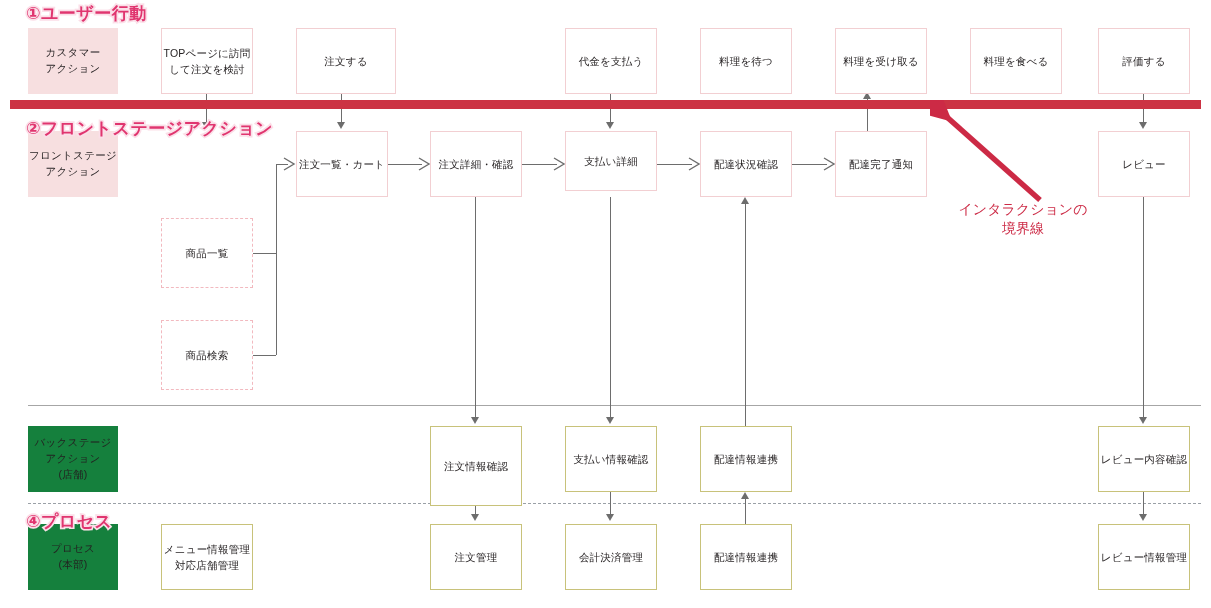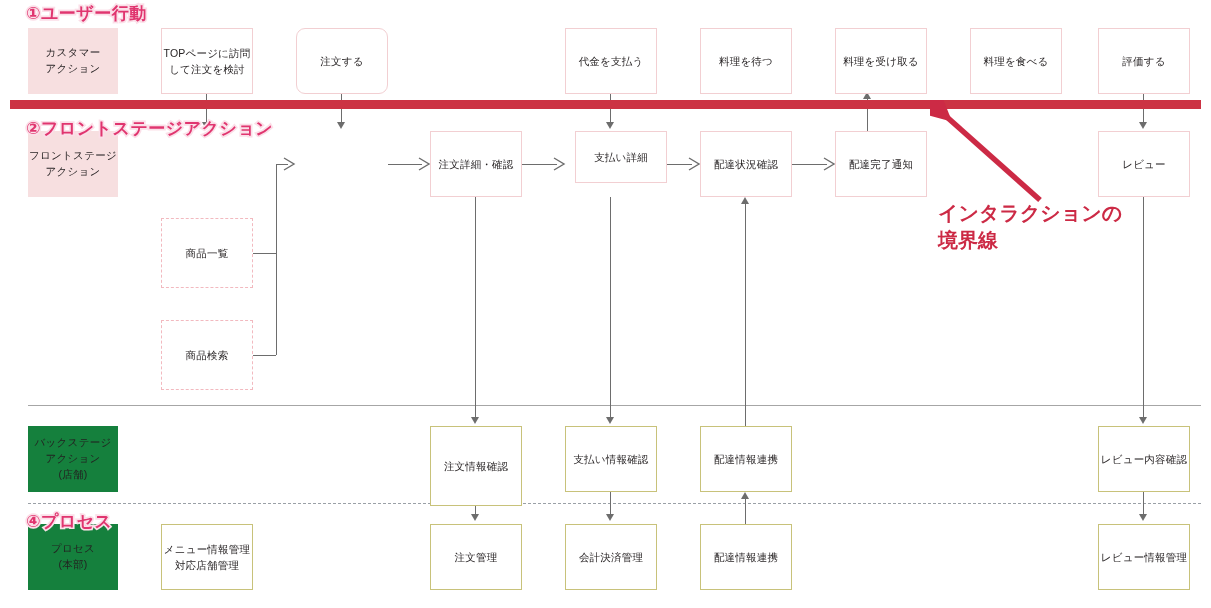--- a/index.html
+++ b/index.html
@@ -74,24 +74,24 @@
 
   
   .chev{position:absolute;z-index:16;}
   .chev svg{display:block;}
 
   
   #annotation-arrow{position:absolute;z-index:50;}
   .annot-text{
     position:absolute;
     color:#cc2a45;
-    font-weight:bold;
-    font-size:20px;
+    font-weight:normal;
+    font-size:14px;
     line-height:1.35;
-    text-align:left;
+    text-align:center;
     white-space:nowrap;
     z-index:50;
   }
 </style>
 </head>
 <body>
 
 <div id="canvas">
 
   <div class="band-title" style="left:26px;top:2px;">①ユーザー行動</div>
@@ -130,43 +130,46 @@
       <div>(本部)</div>
     </div>
   </div>
 
   <div class="box pinkline" style="left:161px;top:28px;width:92px;height:66px;">
     <div>
       <div>TOPページに訪問</div>
       <div>して注文を検討</div>
     </div>
   </div>
-  <div class="box pinkline" style="left:296px;top:28px;width:92px;height:66px;border-radius:9px;">
+  <div class="box pinkline" style="left:296px;top:28px;width:100px;height:66px;">
     <div>注文する</div>
   </div>
   <div class="box pinkline" style="left:565px;top:28px;width:92px;height:66px;">
     <div>代金を支払う</div>
   </div>
   <div class="box pinkline" style="left:700px;top:28px;width:92px;height:66px;">
     <div>料理を待つ</div>
   </div>
   <div class="box pinkline" style="left:835px;top:28px;width:92px;height:66px;">
     <div>料理を受け取る</div>
   </div>
   <div class="box pinkline" style="left:970px;top:28px;width:92px;height:66px;">
     <div>料理を食べる</div>
   </div>
   <div class="box pinkline" style="left:1098px;top:28px;width:92px;height:66px;">
     <div>評価する</div>
   </div>
 
+  <div class="box pinkline" style="left:296px;top:131px;width:92px;height:66px;">
+    <div>注文一覧・カート</div>
+  </div>
   <div class="box pinkline" style="left:430px;top:131px;width:92px;height:66px;">
     <div>注文詳細・確認</div>
   </div>
-  <div class="box pinkline" style="left:565px;top:131px;width:92px;height:52px;margin-left:10px;">
+  <div class="box pinkline" style="left:565px;top:131px;width:92px;height:60px;">
     <div>支払い詳細</div>
   </div>
   <div class="box pinkline" style="left:700px;top:131px;width:92px;height:66px;">
     <div>配達状況確認</div>
   </div>
   <div class="box pinkline" style="left:835px;top:131px;width:92px;height:66px;">
     <div>配達完了通知</div>
   </div>
   <div class="box pinkline" style="left:1098px;top:131px;width:92px;height:66px;">
     <div>レビュー</div>

